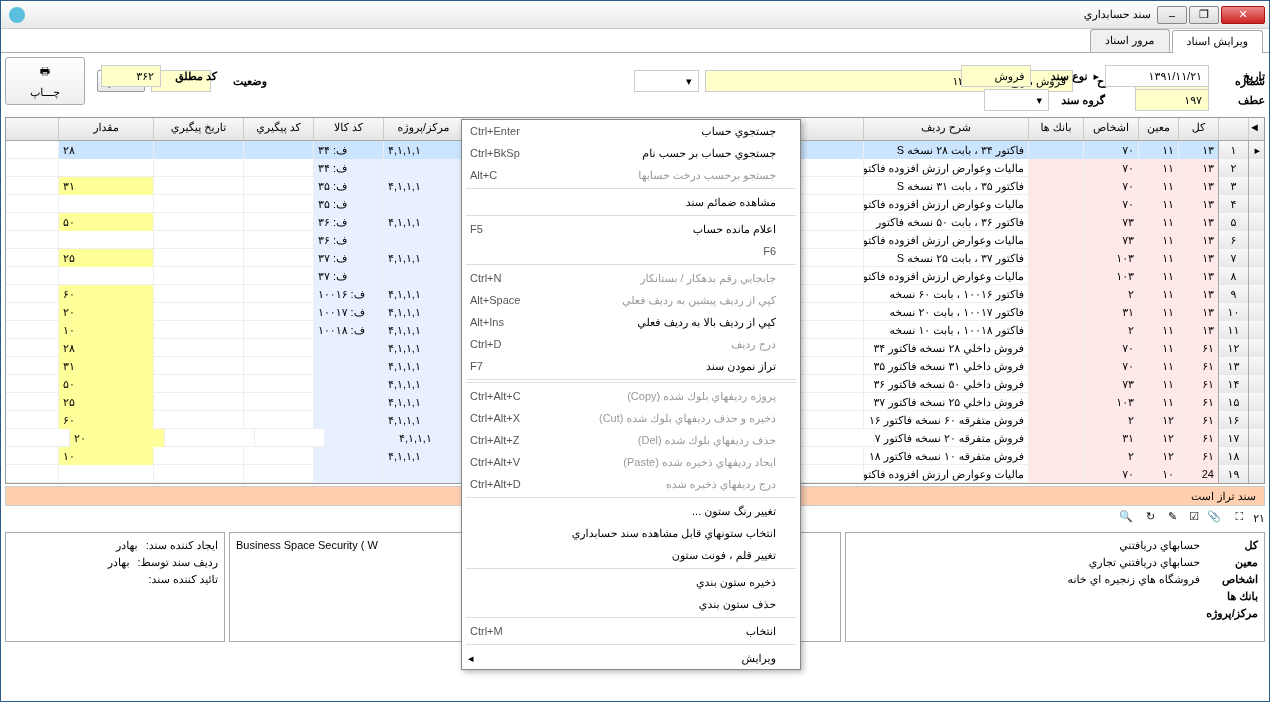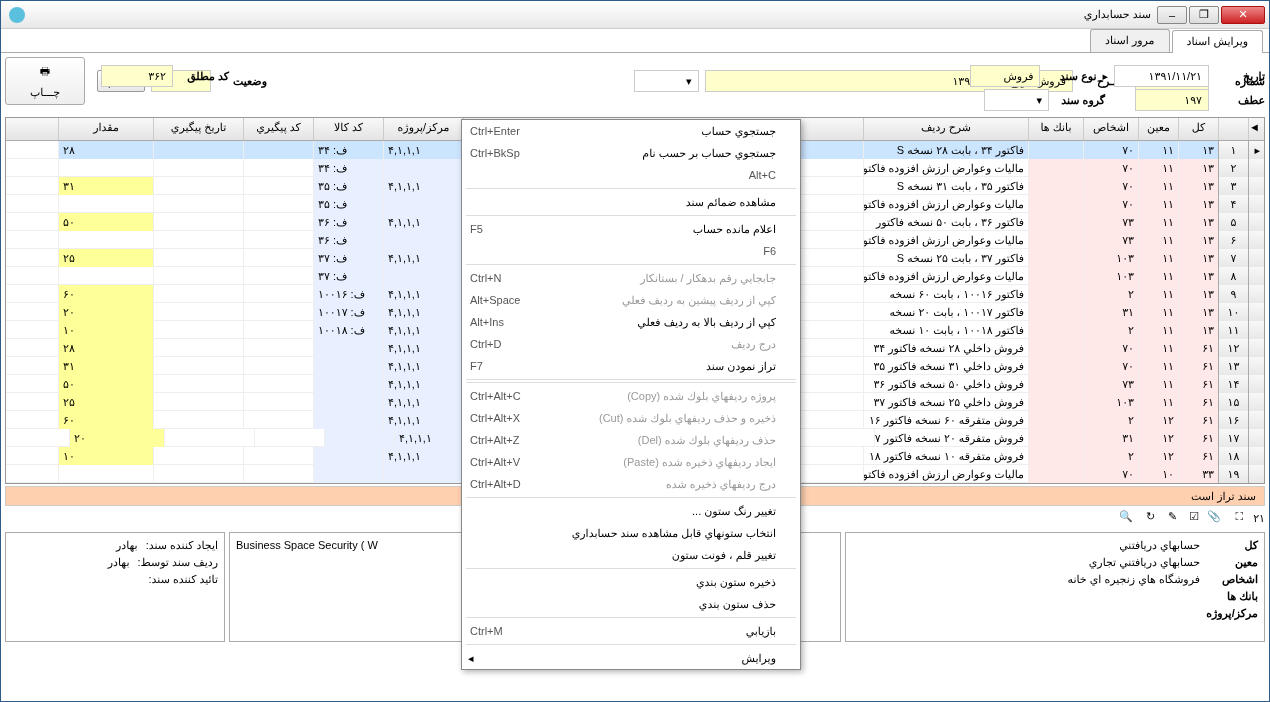--- a/index.html
+++ b/index.html
@@ -12,21 +12,21 @@
 .win-btn { width: 30px; height: 18px; border: 1px solid #888; border-radius: 2px; background: linear-gradient(#f5f5f5,#ddd); display: flex; align-items: center; justify-content: center; cursor: pointer; }
 .win-btn.close { background: linear-gradient(#e88,#c22); color: #fff; border-color: #a11; width: 44px; }
 .tabs { height: 24px; display: flex; border-bottom: 1px solid #aaa; direction: rtl; padding-right: 6px; gap: 2px; }
 .tab { padding: 4px 14px; border: 1px solid #aaa; border-bottom: none; background: #f0f0f0; border-radius: 3px 3px 0 0; cursor: pointer; }
 .tab.active { background: #fff; position: relative; top: 1px; }
 .content { flex: 1; display: flex; flex-direction: column; padding: 4px; direction: rtl; position: relative; }
 .header-row { display: flex; gap: 6px; align-items: center; margin-bottom: 2px; }
 .hlabel { font-weight: bold; min-width: 50px; }
 .hbox { background: #ffffcc; border: 1px solid #ccc; padding: 2px 6px; height: 22px; display: flex; align-items: center; }
 .hbox.white { background: #fff; }
-.hbox.date { width: 95px; }
+.hbox.date { width: 104px; }
 .hbox.num { width: 74px; }
 .hbox.wide { width: 160px; }
 .hbox.dropdown { width: 65px; }
 .btn { border: 1px solid #999; background: linear-gradient(#fff,#e8e8e8); padding: 2px 10px; height: 22px; cursor: pointer; border-radius: 2px; }
 .print-btn { width: 80px; height: 48px; border: 1px solid #aaa; background: linear-gradient(#fff,#eee); display: flex; flex-direction: column; align-items: center; justify-content: center; gap: 4px; cursor: pointer; border-radius: 3px; }
 .grid { border: 1px solid #999; }
 .grid-head { display: flex; background: linear-gradient(#f8f8f8,#e4e4e4); border-bottom: 1px solid #aaa; }
 .gh { border-left: 1px solid #ccc; padding: 3px 4px; text-align: center; font-weight: normal; height: 22px; overflow: hidden; white-space: nowrap; }
 .grid-body .gr { display: flex; border-bottom: 1px solid #eee; height: 18px; }
 .gc { border-left: 1px solid #eee; padding: 1px 4px; text-align: right; overflow: hidden; white-space: nowrap; height: 18px; line-height: 16px; }
@@ -91,21 +91,21 @@
       </div>
     </div>
     <div class="header-row" style="margin-top:-42px;margin-left:96px">
       <span class="hlabel">تاريخ</span>
       <div class="hbox white date">١٣٩١/١١/٢١</div>
       <span style="cursor:pointer">▸</span>
       <span class="hlabel">نوع سند</span>
       <div class="hbox" style="width:70px">فروش</div>
       <div style="flex:1"></div>
       <span class="hlabel">كد مطلق</span>
-      <div class="hbox" style="width:72px">٣۶٢</div>
+      <div class="hbox" style="width:60px">٣۶٢</div>
     </div>
     <div class="header-row" style="margin-left:96px">
       <span class="hlabel">عطف</span>
       <div class="hbox num">١٩٧</div>
       <span style="width:18px"></span>
       <span class="hlabel">گروه سند</span>
       <div class="hbox white dropdown">▾</div>
     </div>
 
     <div class="grid" style="margin-top:4px">
@@ -391,21 +391,21 @@
             <div class="gc" style="width:400px;"></div>
             <div class="gc blue" style="width:80px;text-align:left;">١,١,١,۴</div>
             <div class="gc blue" style="width:70px;text-align:left;"></div>
             <div class="gc" style="width:70px;"></div>
             <div class="gc" style="width:90px;"></div>
             <div class="gc yellow" style="width:95px;text-align:left;">١٠</div>
           </div>
           <div class="gr">
             <div class="gc arrow"></div>
             <div class="gc rownum" style="width:30px">١٩</div>
-            <div class="gc pink" style="width:40px;">٣٣</div>
+            <div class="gc pink" style="width:40px;">24</div>
             <div class="gc pink" style="width:40px;">١٠</div>
             <div class="gc pink" style="width:55px;">٧٠</div>
             <div class="gc pink" style="width:55px;"></div>
             <div class="gc" style="width:165px;">ماليات وعوارض ارزش افزوده فاكتور</div>
             <div class="gc" style="width:400px;"></div>
             <div class="gc blue" style="width:80px;text-align:left;"></div>
             <div class="gc blue" style="width:70px;text-align:left;"></div>
             <div class="gc" style="width:70px;"></div>
             <div class="gc" style="width:90px;"></div>
             <div class="gc " style="width:95px;text-align:left;"></div>
@@ -474,20 +474,21 @@
     <div class="context-menu" id="ctx" style="top:66px;left:460px">
         <div class="cm-item">
           <span class="cm-label">جستجوي حساب</span>
           <span class="cm-shortcut">Ctrl+Enter</span>
         </div>
         <div class="cm-item">
           <span class="cm-label">جستجوي حساب بر حسب نام</span>
           <span class="cm-shortcut">Ctrl+BkSp</span>
         </div>
         <div class="cm-item disabled">
+          <span class="cm-label">جستجو برحسب درخت حسابها</span>
           <span class="cm-shortcut">Alt+C</span>
         </div>
         <div class="cm-sep"></div>
         <div class="cm-item">
           <span class="cm-label">مشاهده ضمائم سند</span>
           <span class="cm-shortcut"></span>
         </div>
         <div class="cm-sep"></div>
         <div class="cm-item">
           <span class="cm-label">اعلام مانده حساب</span>
@@ -556,21 +557,21 @@
         <div class="cm-item">
           <span class="cm-label">ذخيره ستون بندي</span>
           <span class="cm-shortcut"></span>
         </div>
         <div class="cm-item">
           <span class="cm-label">حذف ستون بندي</span>
           <span class="cm-shortcut"></span>
         </div>
         <div class="cm-sep"></div>
         <div class="cm-item">
-          <span class="cm-label">بازيابي</span>
+          <span class="cm-label">انتخاب</span>
           <span class="cm-shortcut">Ctrl+M</span>
         </div>
         <div class="cm-sep"></div>
         <div class="cm-item">
           <span class="cm-label">ويرايش</span>
           <span class="cm-shortcut"></span>
           <span class="cm-arrow">◂</span>
         </div>
       </div>
   </div>

